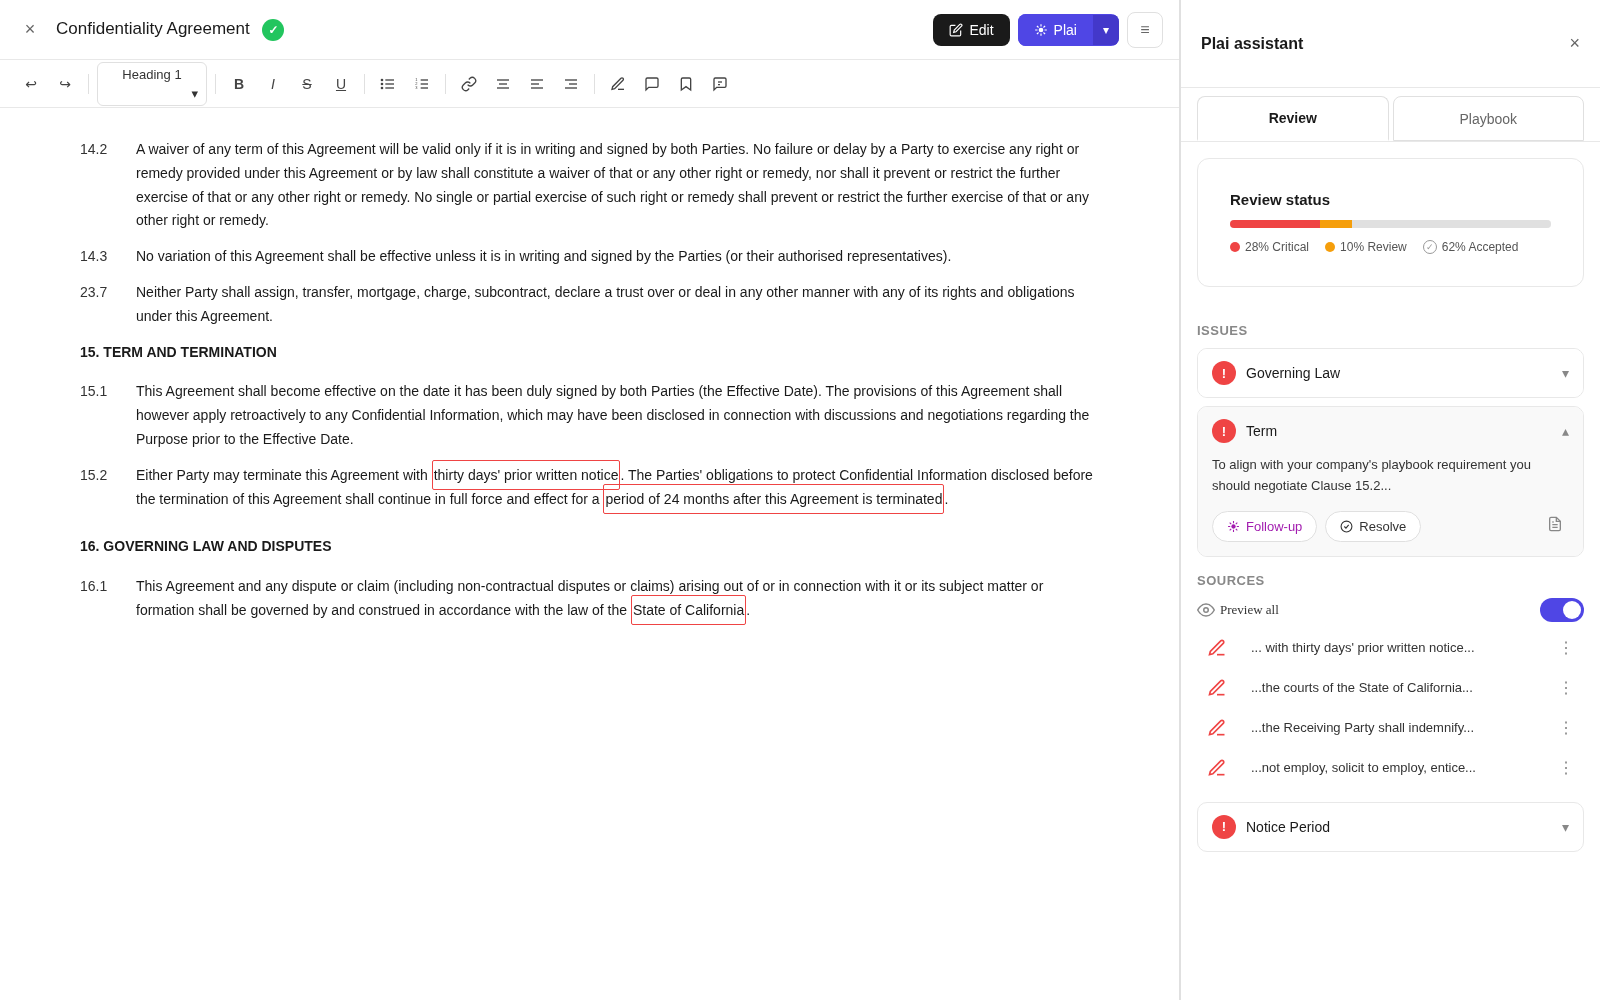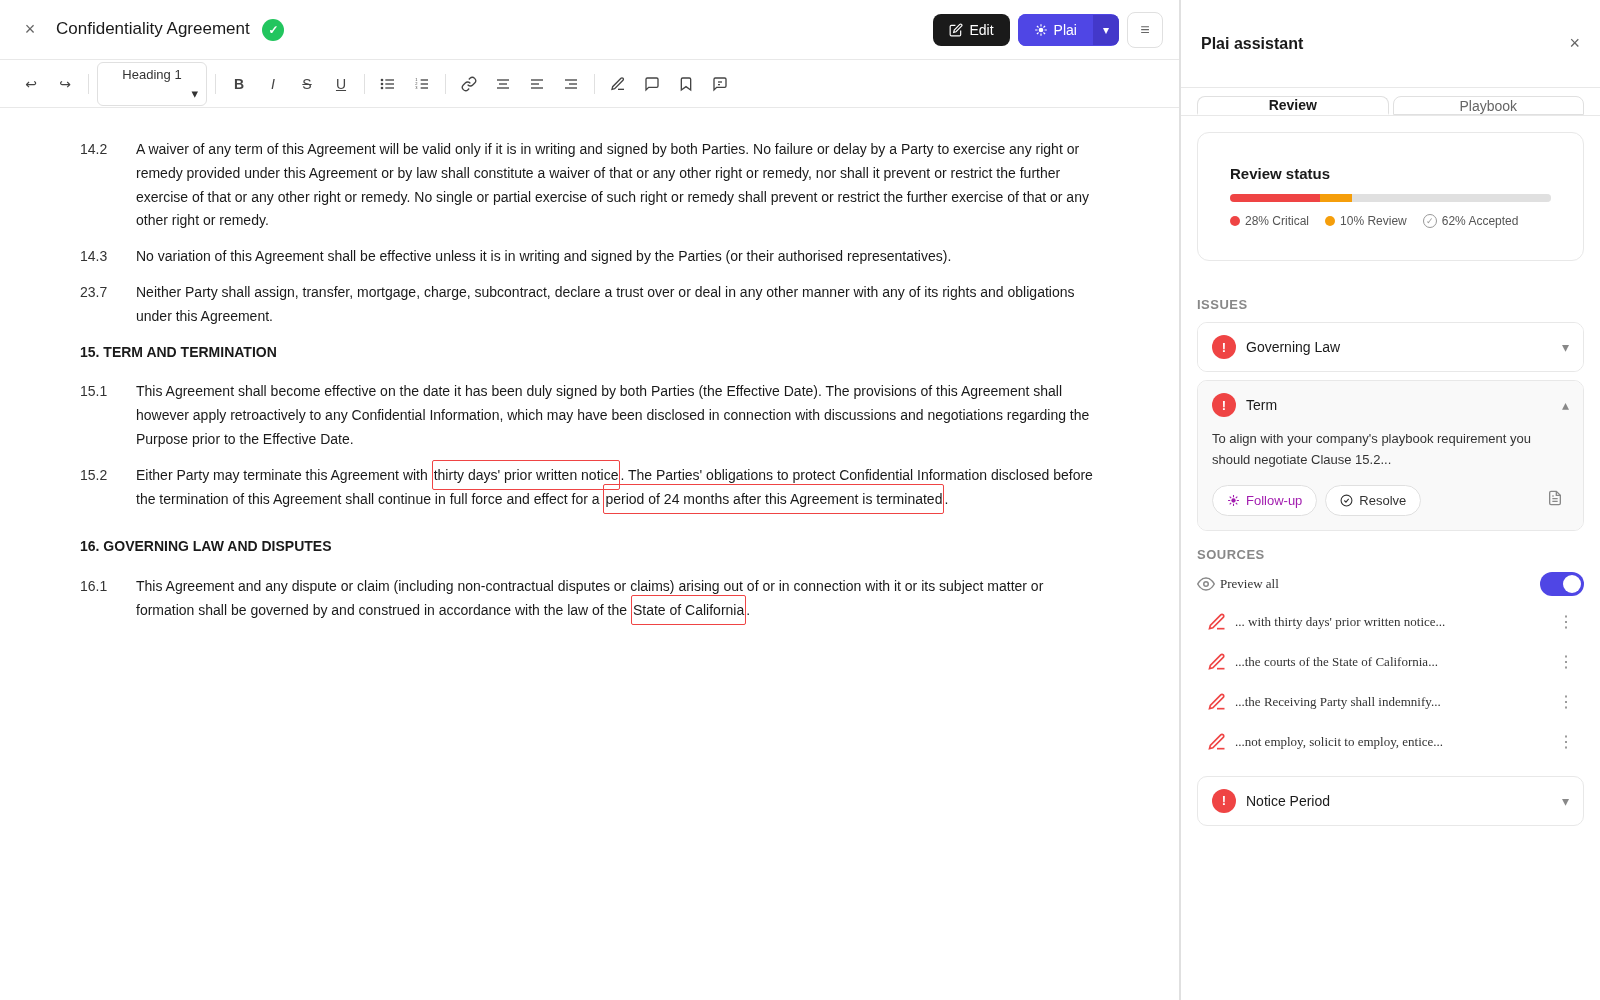--- a/index.html
+++ b/index.html
@@ -241,21 +241,21 @@
     
     .panel-tabs {
       display: flex;
       border-bottom: 1px solid #e8e8e8;
       padding: 8px 16px 0;
       gap: 4px;
     }
 
     .tab-btn {
       flex: 1;
-      padding: 0 16px;
+      padding: 13px 16px;
       border: 1px solid #e0e0e0;
       background: #fff;
       cursor: pointer;
       font-size: 14px;
       font-weight: 500;
       color: #666;
       border-radius: 8px 8px 0 0;
     }
 
     .tab-btn.active {
@@ -483,22 +483,21 @@
       background: white;
       border-radius: 50%;
     }
 
     .source-item {
       display: flex;
       align-items: center;
       padding: 8px 10px;
       border-radius: 8px;
       margin-bottom: 4px;
-      gap: 8px;
-      font-family: Liberation Serif, serif;
+      gap: 24px;
     }
 
     .source-icon {
       width: 20px; height: 20px;
       color: #ef4444;
       font-size: 14px;
     }
 
     .source-text {
       flex: 1;

